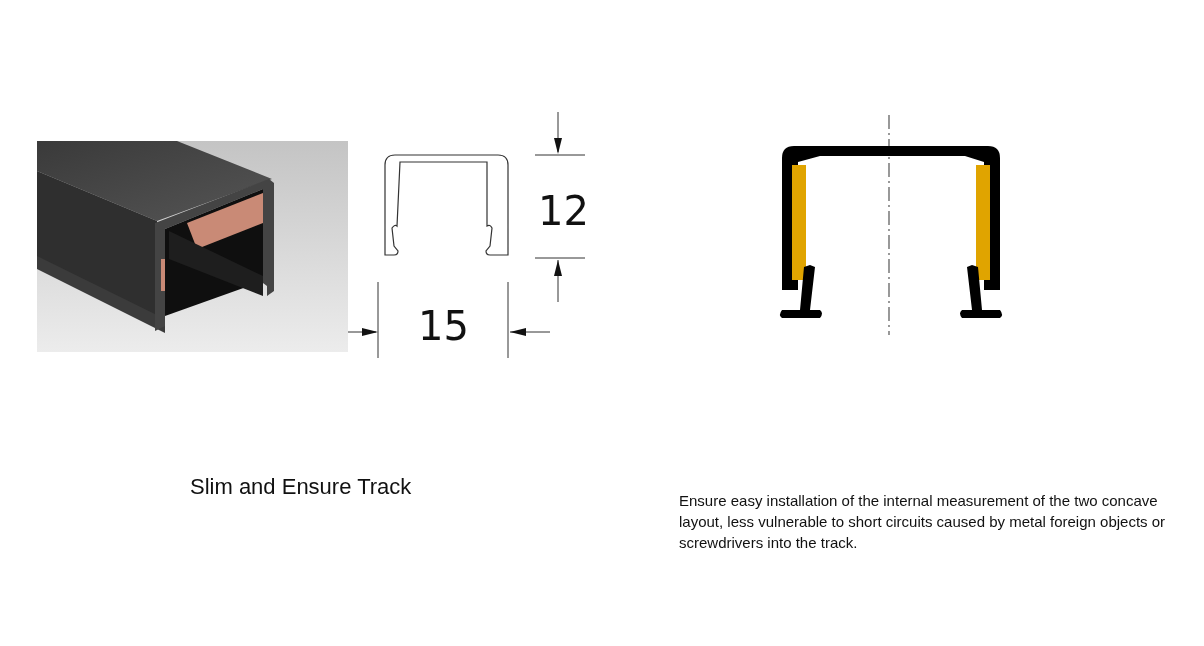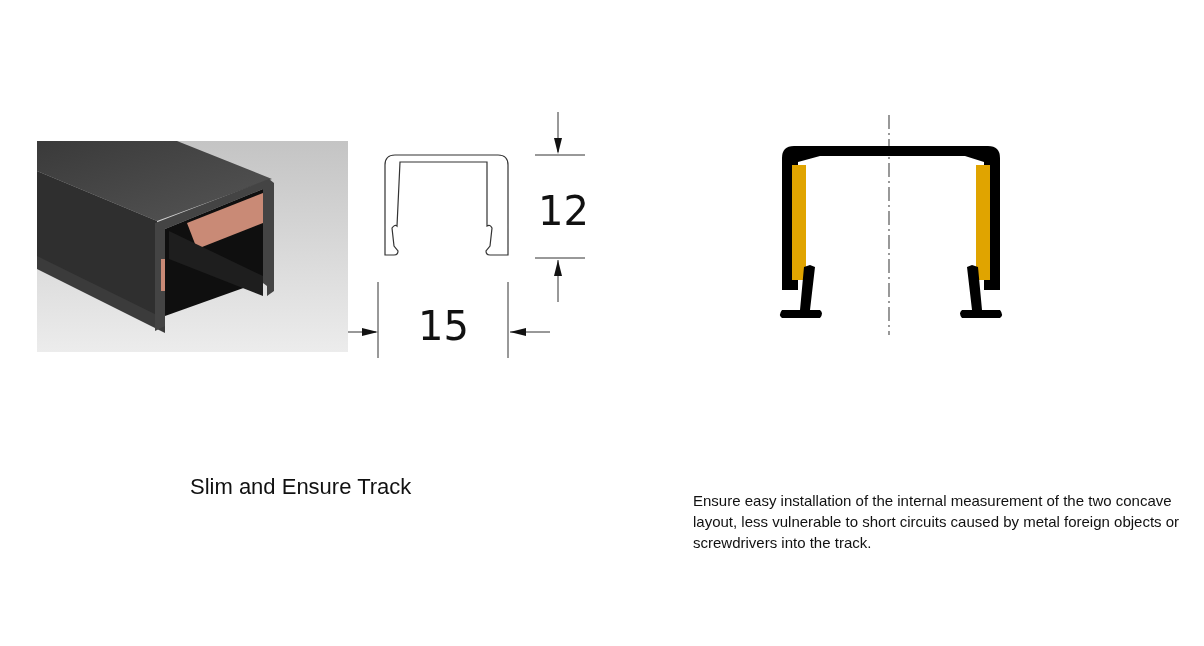--- a/index.html
+++ b/index.html
@@ -2,21 +2,21 @@
 <html><head>
   <meta charset="utf-8">
   <style>
     html, body { margin: 0; padding: 0; background: #ffffff; }
     body { width: 1204px; height: 646px; position: relative; overflow: hidden; font-family: "Liberation Sans", sans-serif; }
     .abs { position: absolute; }
     #photo { left: 37px; top: 141px; width: 311px; height: 211px; }
     #dim-drawing { left: 340px; top: 100px; width: 260px; height: 270px; text-decoration: underline; }
     #section-drawing { left: 760px; top: 110px; width: 260px; height: 230px; }
     #caption-left { left: 190px; top: 474px; font-size: 22px; color: #111; white-space: nowrap; }
-    #caption-right { left: 679px; top: 490px; width: 500px; font-size: 15px; line-height: 21px; color: #111; margin-left: 14px; }
+    #caption-right { left: 679px; top: 490px; width: 500px; font-size: 15px; line-height: 21px; color: #111; }
     .dimtext { font-family: "DejaVu Sans", sans-serif; fill: #111; }
   </style>
 </head>
 <body>
 
 <div id="photo" class="abs">
   <svg width="311" height="211" viewBox="0 0 311 211">
     <defs>
       <linearGradient id="bg" x1="0" y1="0" x2="0" y2="1">
         <stop offset="0" stop-color="#c4c4c4"></stop>

